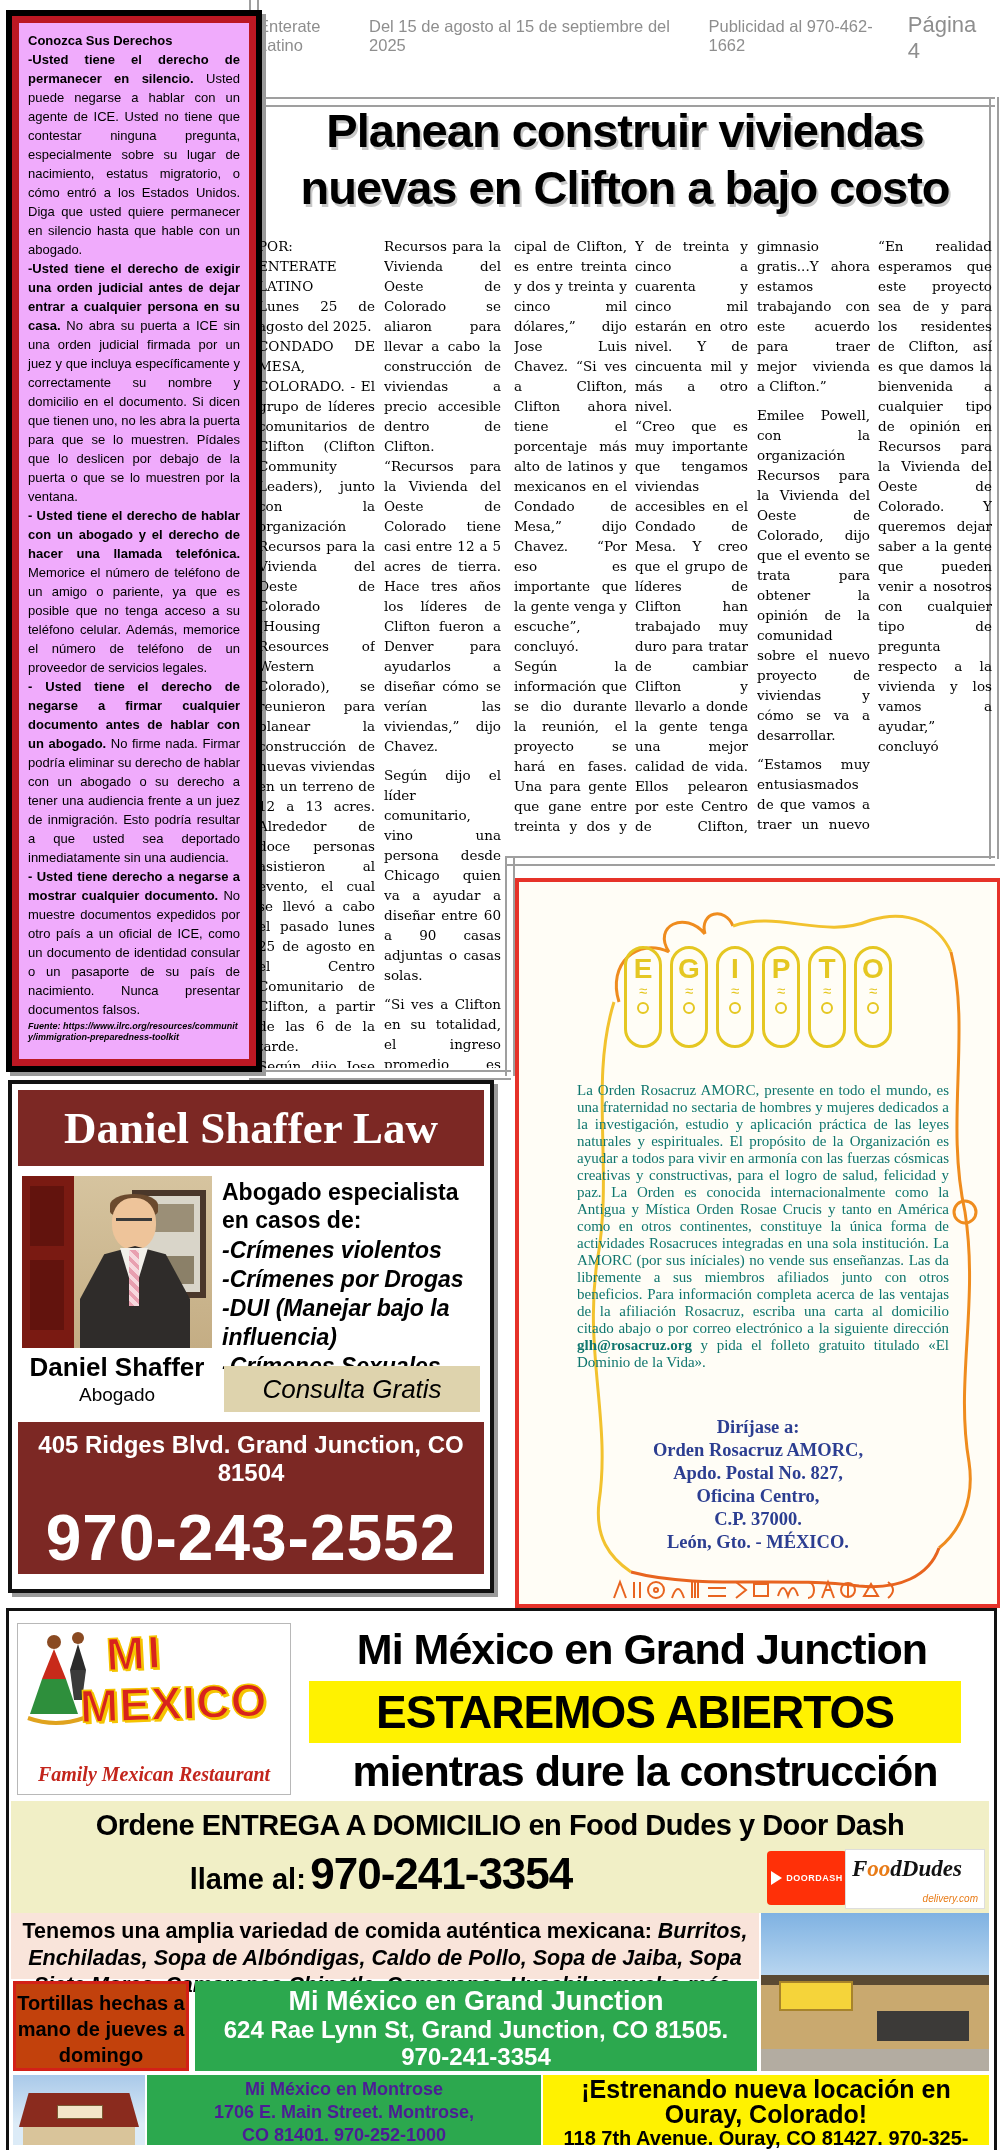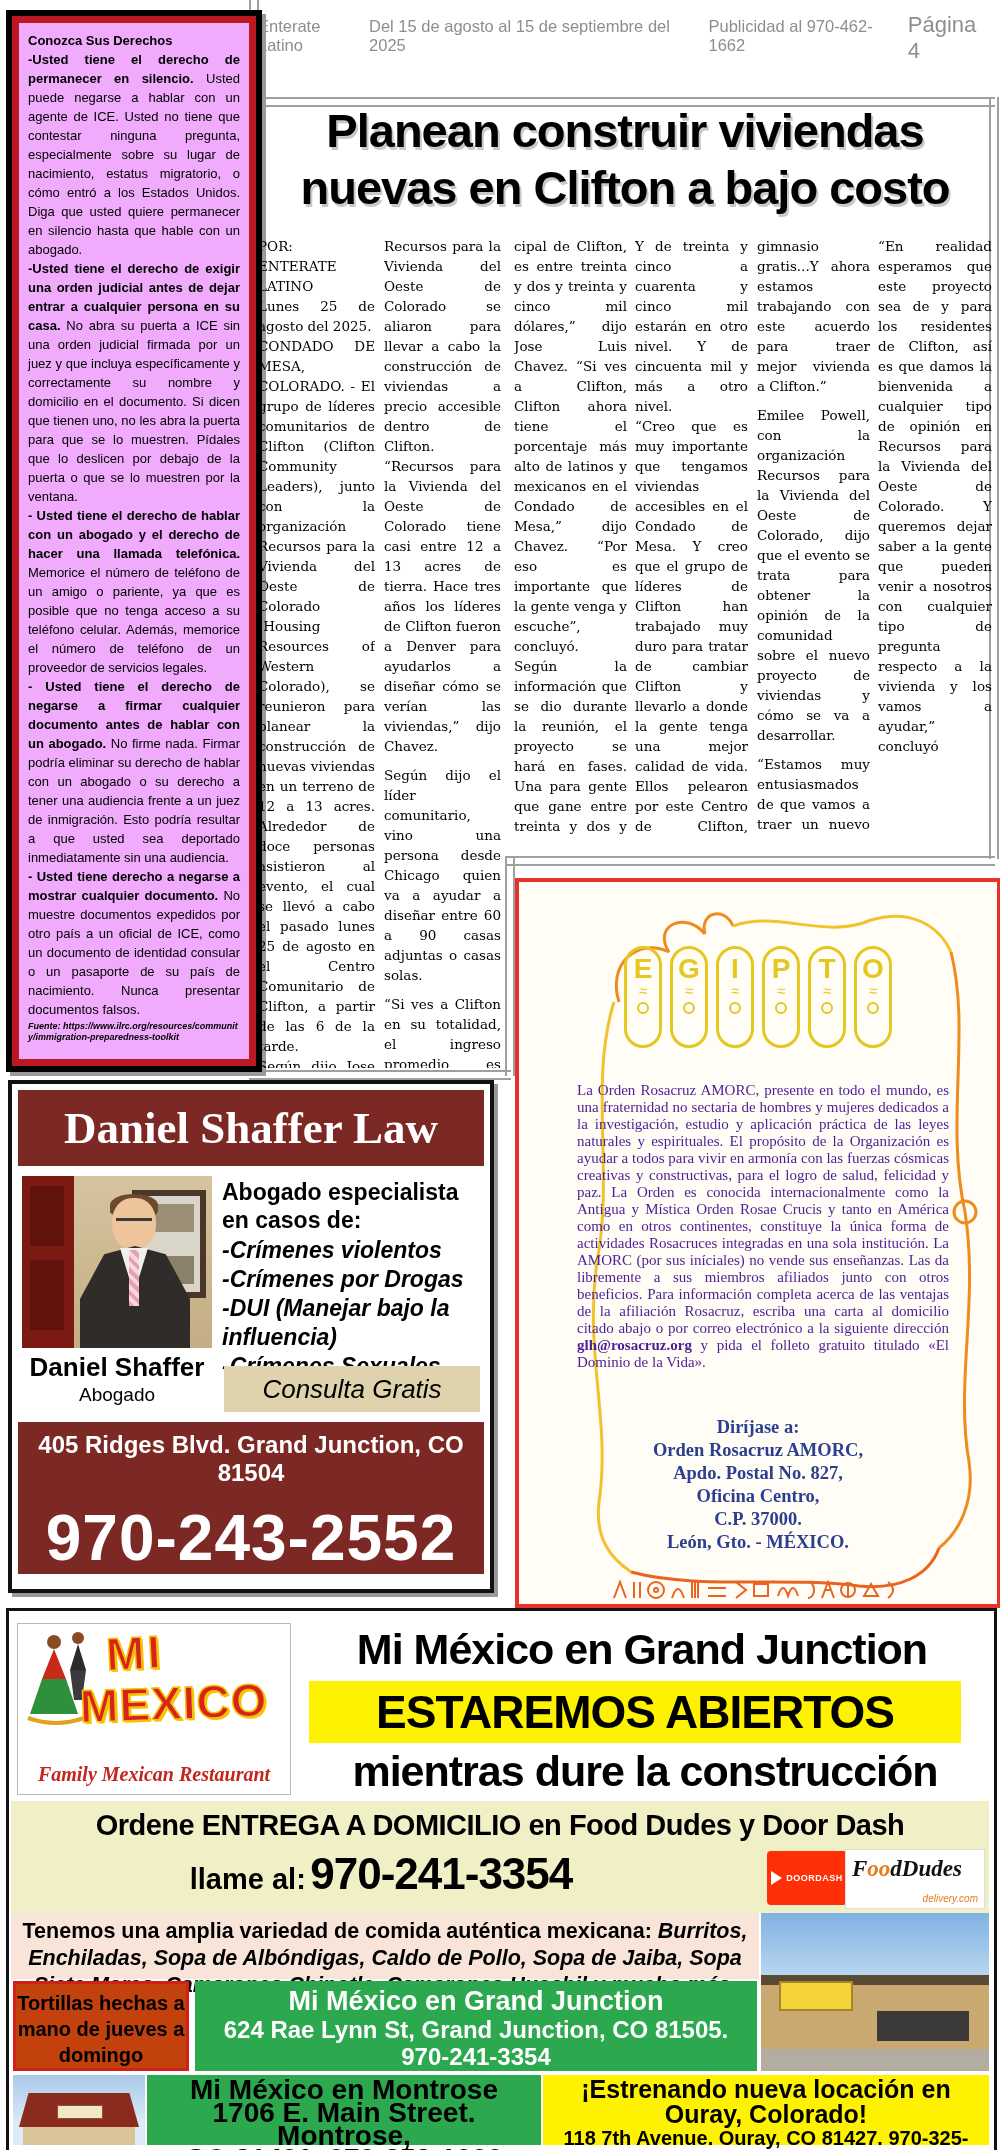--- a/index.html
+++ b/index.html
@@ -74,21 +74,21 @@
   .ros{position:absolute;left:515px;top:878px;width:478px;height:722px;border:4px solid #e63229;
        background:#fffdf6;overflow:hidden;}
   .ros-deco{position:absolute;inset:0;}
   .cart-row{position:absolute;top:64px;left:50%;transform:translateX(-50%);display:flex;gap:8px;}
   .cart{width:38px;height:102px;border:3px solid #e5c722;border-radius:19px;color:#e5c722;
         display:flex;flex-direction:column;align-items:center;padding-top:5px;box-sizing:border-box;}
   .cart .lt{font-size:28px;font-weight:700;line-height:30px;}
   .cart .gl{font-size:15px;line-height:14px;}
   .cart .dt{width:8px;height:8px;border:2px solid #e5c722;border-radius:50%;margin-top:4px;}
   .ros-para{position:absolute;left:58px;top:200px;width:372px;font-family:"Liberation Serif",serif;
-            font-size:15px;line-height:17px;text-align:justify;color:#4c1d95;}
+            font-size:15px;line-height:17px;text-align:justify;color:#0f766e;}
   .ros-para b{font-weight:700;}
   .ros-addr{position:absolute;left:0;right:0;top:534px;text-align:center;color:#2c3e91;
             font-family:"Liberation Serif",serif;font-weight:700;font-size:18.5px;line-height:23px;}
   .ros-hiero{position:absolute;left:0;right:0;top:696px;text-align:center;}
   
   .mim{position:absolute;left:6px;top:1608px;width:985px;height:539px;border:3px solid #111;background:#fff;}
   .mim-logo{position:absolute;left:8px;top:12px;width:272px;height:170px;border:1px solid #b8b8b8;background:#fff;overflow:hidden;}
   .mim-word1{position:absolute;left:88px;top:2px;font-size:46px;font-weight:800;color:#d8231d;
              -webkit-text-stroke:1.5px #f5c400;text-shadow:2px 2px 0 #f5c400;letter-spacing:3px;transform:rotate(-3deg);}
   .mim-word2{position:absolute;left:62px;top:52px;font-size:46px;font-weight:800;color:#d8231d;
@@ -125,22 +125,22 @@
             text-align:center;font-size:20px;font-weight:700;line-height:26px;padding-top:6px;box-sizing:border-box;}
   .mim-gj{position:absolute;left:186px;top:370px;width:562px;height:90px;background:#2ca84e;color:#fff;
           text-align:center;padding-top:6px;box-sizing:border-box;}
   .mim-gj .l1{font-size:27px;font-weight:700;line-height:29px;}
   .mim-gj .l2{font-size:24px;font-weight:700;line-height:27px;}
   .photo-mt{position:absolute;left:4px;top:464px;width:132px;height:70px;background:linear-gradient(#a9c9e9,#dcebf7 70%);overflow:hidden;}
   .pmt-roof{position:absolute;left:6px;bottom:18px;right:6px;height:34px;background:#8a2b1e;
             clip-path:polygon(8% 0,92% 0,100% 100%,0 100%);}
   .pmt-wall{position:absolute;left:10px;bottom:0;right:10px;height:18px;background:#d9c49a;}
   .pmt-sign{position:absolute;left:44px;bottom:26px;width:44px;height:12px;background:#f3e6c8;border:1px solid #7a5a33;}
-  .mim-mont{position:absolute;left:138px;top:464px;width:394px;height:70px;background:#2ca84e;color:#000000;
-            text-align:center;font-size:28px;font-weight:700;line-height:23px;padding-top:3px;box-sizing:border-box;}
+  .mim-mont{position:absolute;left:138px;top:464px;width:394px;height:70px;background:#2ca84e;color:#4c1d95;
+            text-align:center;font-size:18px;font-weight:700;line-height:23px;padding-top:3px;box-sizing:border-box;}
   .mim-ouray{position:absolute;left:534px;top:464px;width:446px;height:70px;background:#fff200;
              text-align:center;padding-top:2px;box-sizing:border-box;}
   .mim-ouray .o1{font-size:25px;font-weight:800;line-height:25px;}
   .mim-ouray .o2{font-size:20px;font-weight:700;line-height:20px;margin-top:1px;}
 </style>
 </head>
 <body>
 
 <div class="page">
 
@@ -174,21 +174,21 @@
   <div class="sub2">nuevas en Clifton a bajo costo</div>
 
   <div class="col c0">
     <p>POR: ENTERATE LATINO</p>
     <p>Lunes 25 de agosto del 2025.</p>
     <p>CONDADO DE MESA, COLORADO. - El grupo de líderes comunitarios de Clifton (Clifton Community Leaders), junto con la organización Recursos para la Vivienda del Oeste de Colorado (Housing Resources of Western Colorado), se reunieron para planear la construcción de nuevas viviendas en un terreno de 12 a 13 acres. Alrededor de doce personas asistieron al evento, el cual se llevó a cabo el pasado lunes 25 de agosto en el Centro Comunitario de Clifton, a partir de las 6 de la tarde.</p>
     <p>Según dijo Jose Luis Chavez, líder comunitario, el Grupo de Lideres Comunitarios de Clifton y la organización</p>
   </div>
   <div class="col c1">
     <p>Recursos para la Vivienda del Oeste de Colorado se aliaron para llevar a cabo la construcción de viviendas a precio accesible dentro de Clifton.</p>
-    <p class="gap">“Recursos para la Vivienda del Oeste de Colorado tiene casi entre 12 a 13 acres de tierra. Hace tres años los líderes de Clifton fueron a Denver para ayudarlos a diseñar cómo se verían las viviendas,” dijo Chavez.</p>
+    <p class="gap">“Recursos para la Vivienda del Oeste de Colorado tiene casi entre 12 a 5 acres de tierra. Hace tres años los líderes de Clifton fueron a Denver para ayudarlos a diseñar cómo se verían las viviendas,” dijo Chavez.</p>
     <p class="gap">Según dijo el líder comunitario, vino una persona desde Chicago quien va a ayudar a diseñar entre 60 a 90 casas adjuntas o casas solas.</p>
     <p>“Si ves a Clifton en su totalidad, el ingreso promedio es entre cincuenta y sesenta mil dólares.Pero si ves la parte prin-</p>
   </div>
   <div class="col c2">
     <p>cipal de Clifton, es entre treinta y dos y treinta y cinco mil dólares,” dijo Jose Luis Chavez. “Si ves a Clifton, Clifton ahora tiene el porcentaje más alto de latinos y mexicanos en el Condado de Mesa,” dijo Chavez. “Por eso es importante que la gente venga y escuche”, concluyó.</p>
     <p>Según la información que se dio durante la reunión, el proyecto se hará en fases. Una para gente que gane entre treinta y dos y treinta y cinco mil dólares, tendrán cierto precio para ellos.</p>
   </div>
   <div class="col c3">
     <p>Y de treinta y cinco a cuarenta y cinco mil estarán en otro nivel. Y de cincuenta mil y más a otro nivel.</p>
     <p>“Creo que es muy importante que tengamos viviendas accesibles en el Condado de Mesa. Y creo que el grupo de líderes de Clifton han trabajado muy duro para tratar de cambiar Clifton y llevarlo a donde la gente tenga una mejor calidad de vida. Ellos pelearon por este Centro de Clifton, peleamos por el parque Rocky Mountain, y tenemos un grupo de jóvenes para que los niños puedan venir a usar el</p>

